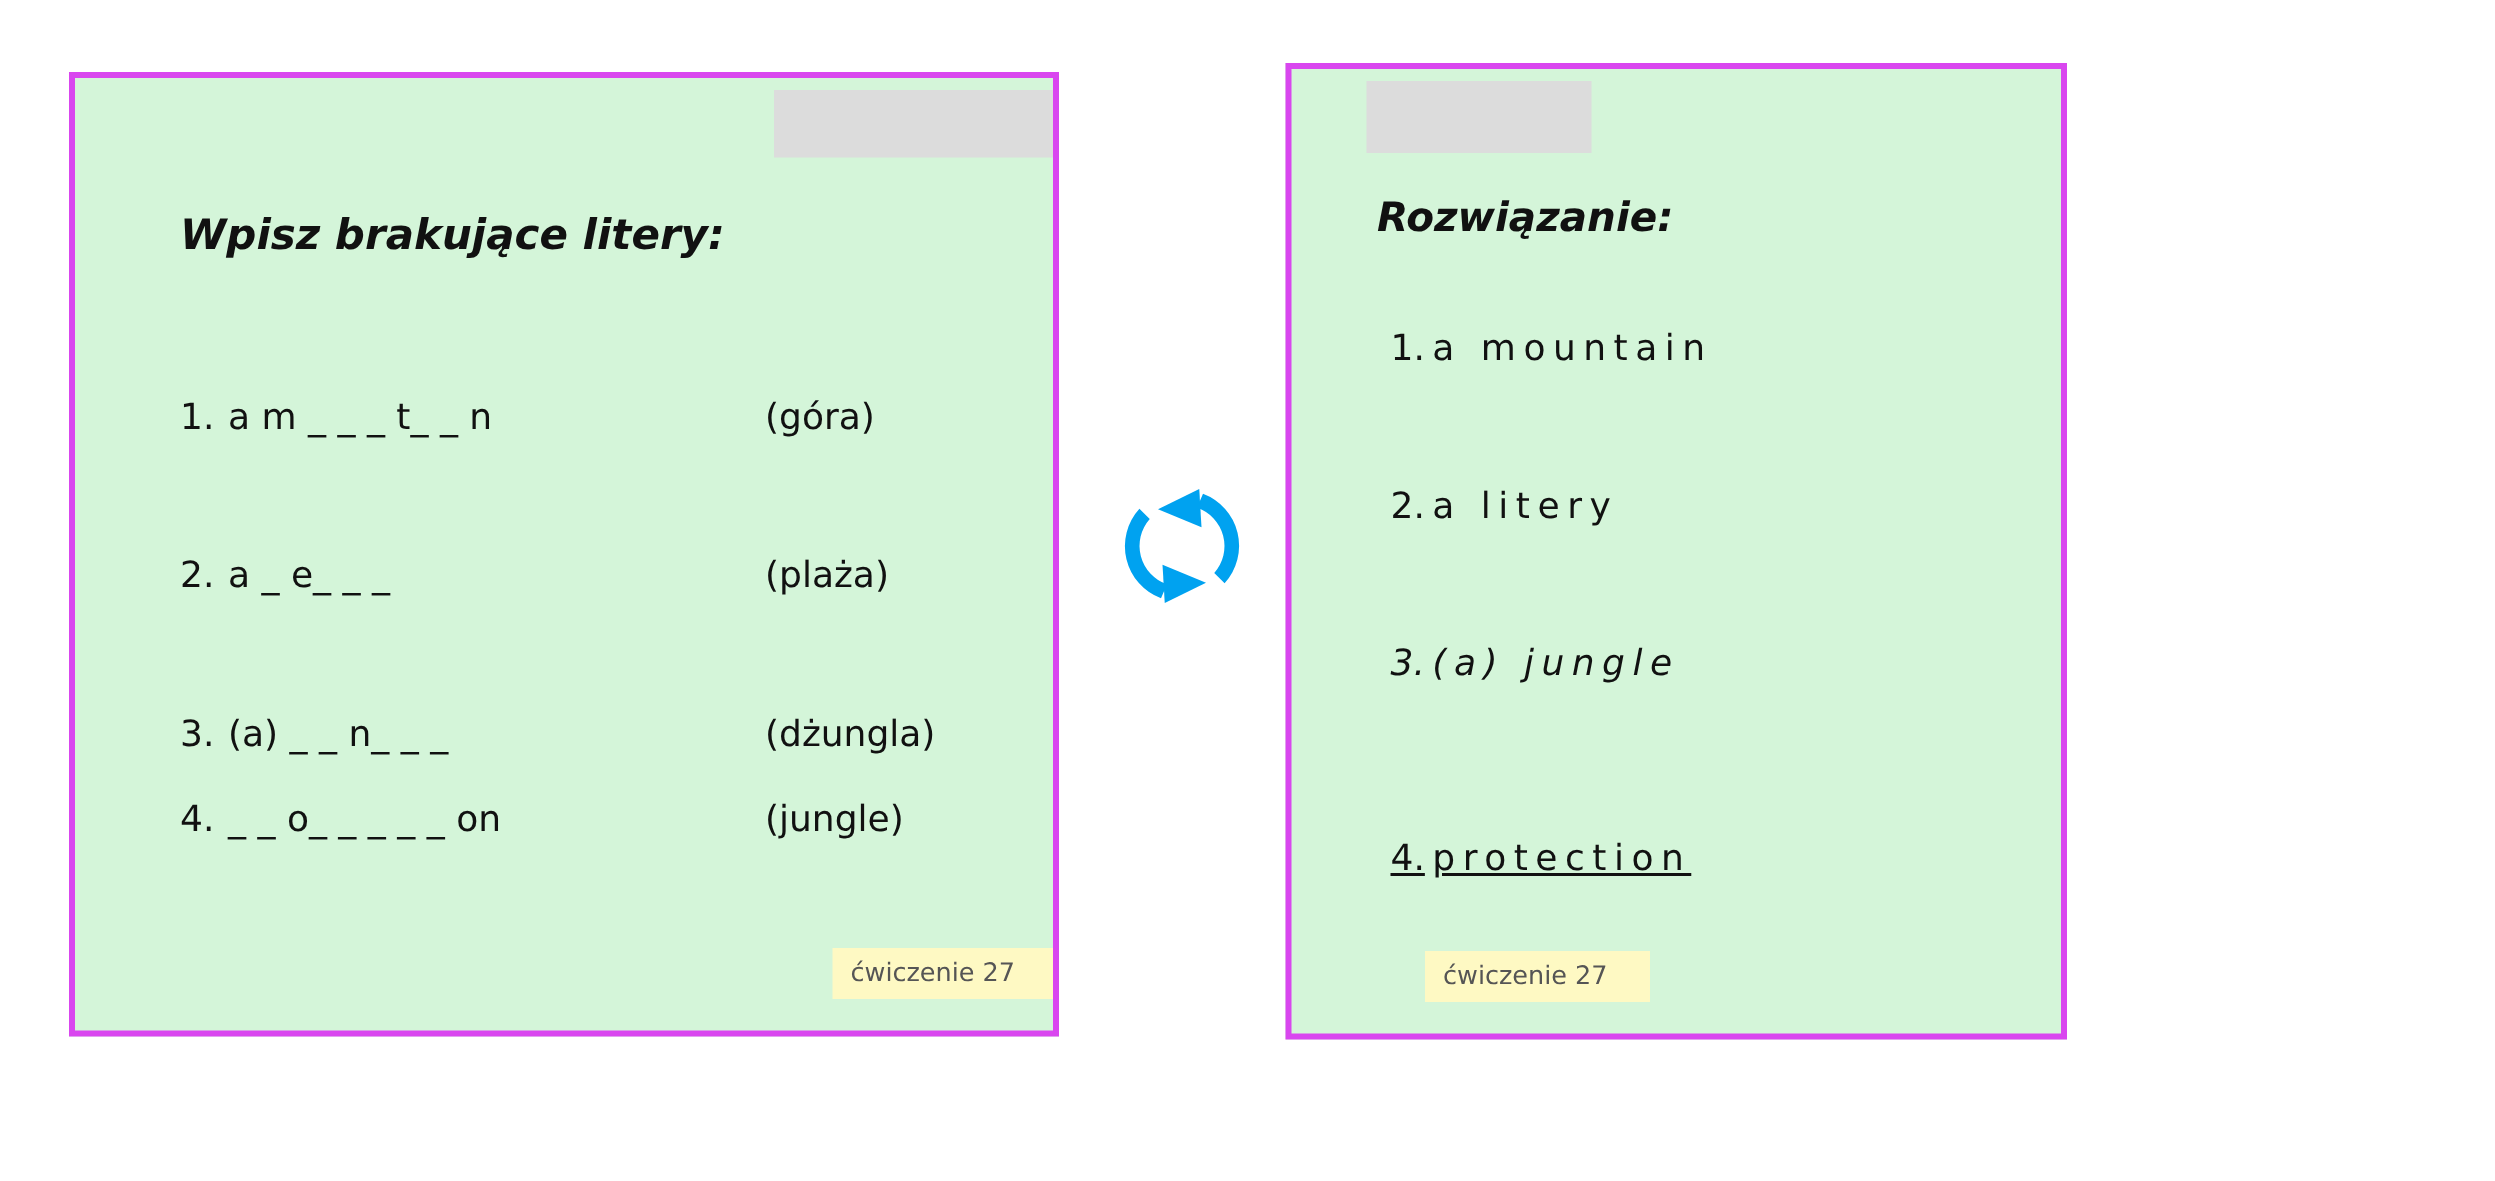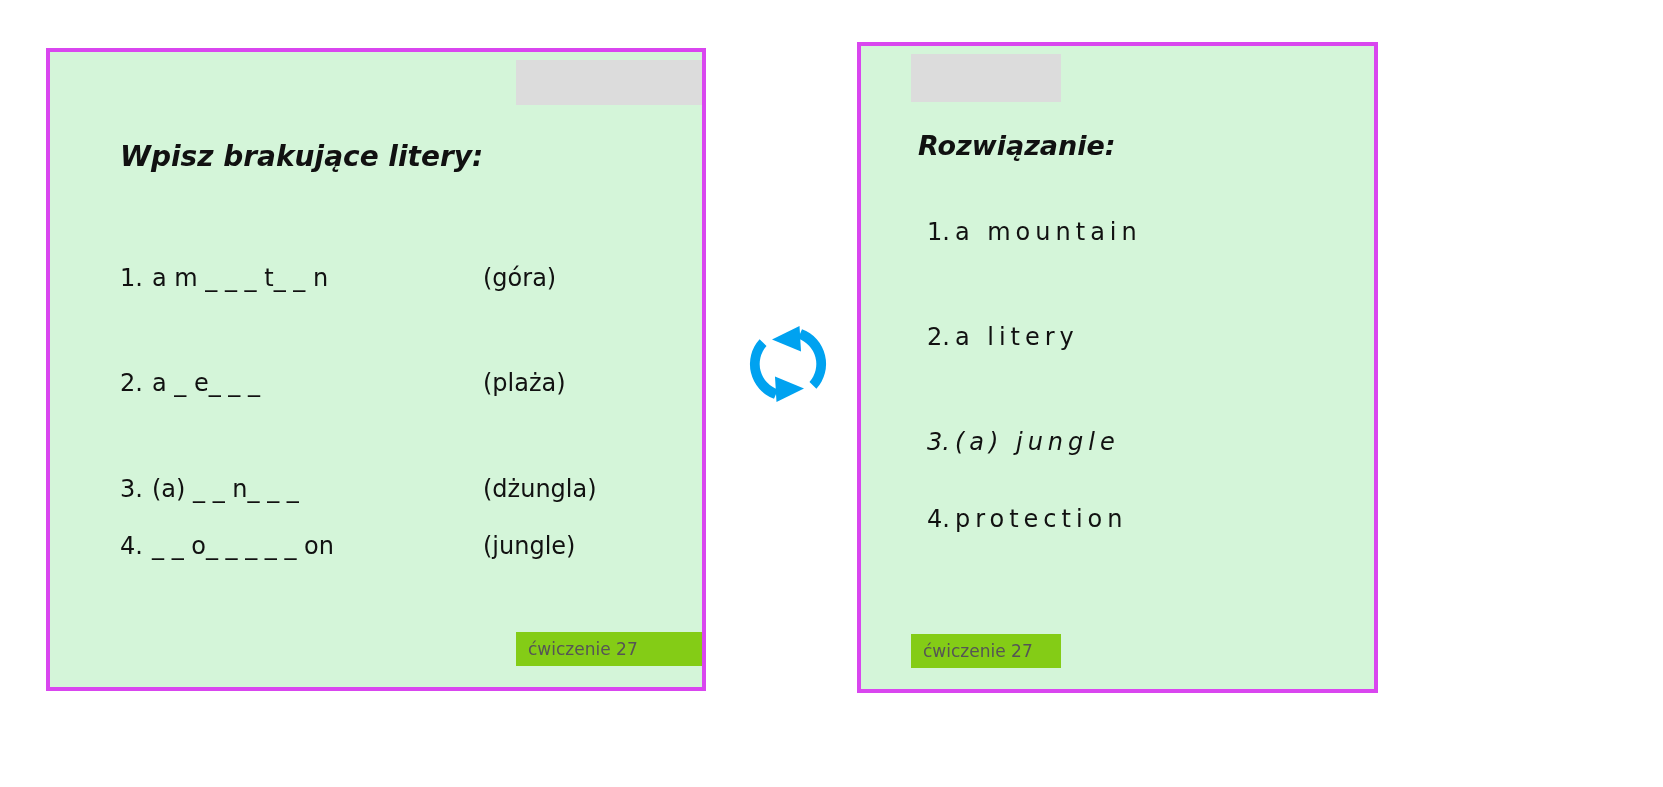--- a/index.html
+++ b/index.html
@@ -93,21 +93,21 @@
   .ex-num {
     display: inline-block;
     min-width: 26px;
   }
   .ex-prompt {
     display: inline-block;
     margin-left: 6px;
   }
   .ex-hint {
     position: absolute;
-    left: 363px;
+    left: 390px;
     font-size: 24px;
     color: #111111;
     white-space: nowrap;
   }
 
   
   .sol-row {
     position: absolute;
     left: 66px;
     color: #111111;
@@ -118,28 +118,29 @@
     letter-spacing: 0;
   }
   .sol-answer {
     letter-spacing: 5px;
     margin-left: 5px;
   }
 
   
   .badge {
     position: absolute;
-    background: #84cc16;
+    background: #fef9c3;
     color: #555555;
     font-size: 17px;
     line-height: 34px;
     height: 34px;
     padding: 0 12px;
     white-space: nowrap;
     box-sizing: border-box;
+    margin-left: 39px;
   }
   .badge-ex {
     left: 466px;
     top: 580px;
     width: 192px;
     text-align: left;
   }
   .badge-sol {
     left: 50px;
     top: 588px;
@@ -224,20 +225,20 @@
     </div>
 
     <div class="sol-row" style="top: 277px;">
       <span class="sol-num">2.</span><span class="sol-answer">a litery</span>
     </div>
 
     <div class="sol-row" style="top: 382px; font-style: italic;">
       <span class="sol-num">3.</span><span class="sol-answer">(a) jungle</span>
     </div>
 
-    <div class="sol-row" style="top: 459px;">
+    <div class="sol-row" style="top: 512px; text-decoration: underline;">
       <span class="sol-num">4.</span><span class="sol-answer">protection</span>
     </div>
 
     <div class="badge badge-sol">ćwiczenie 27</div>
   </div>
 
 </div>
 
 </body></html>

